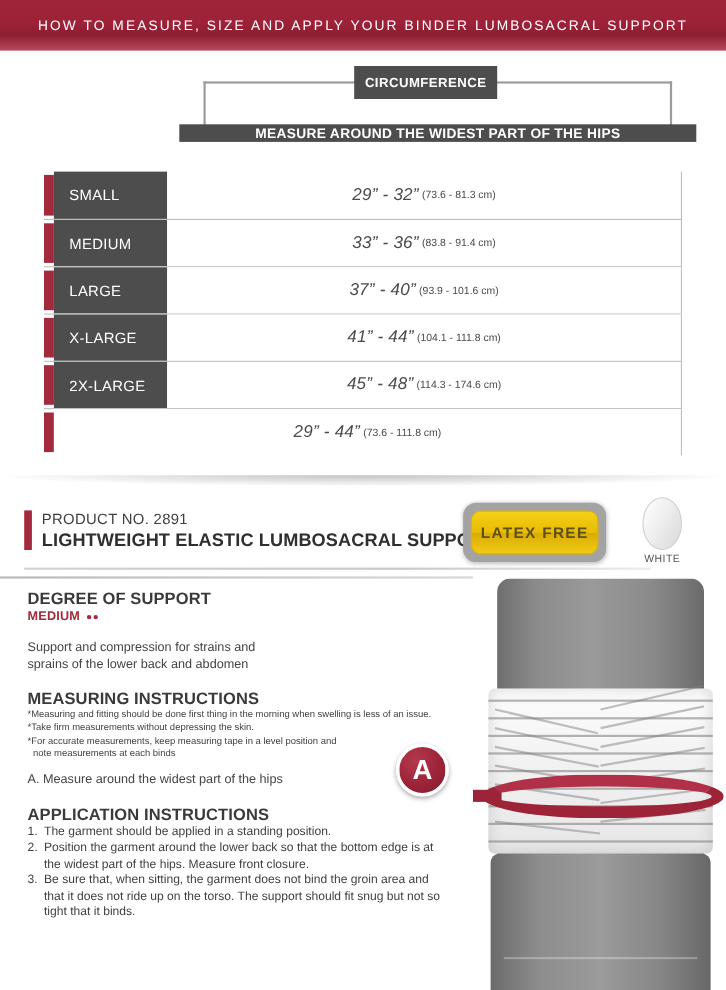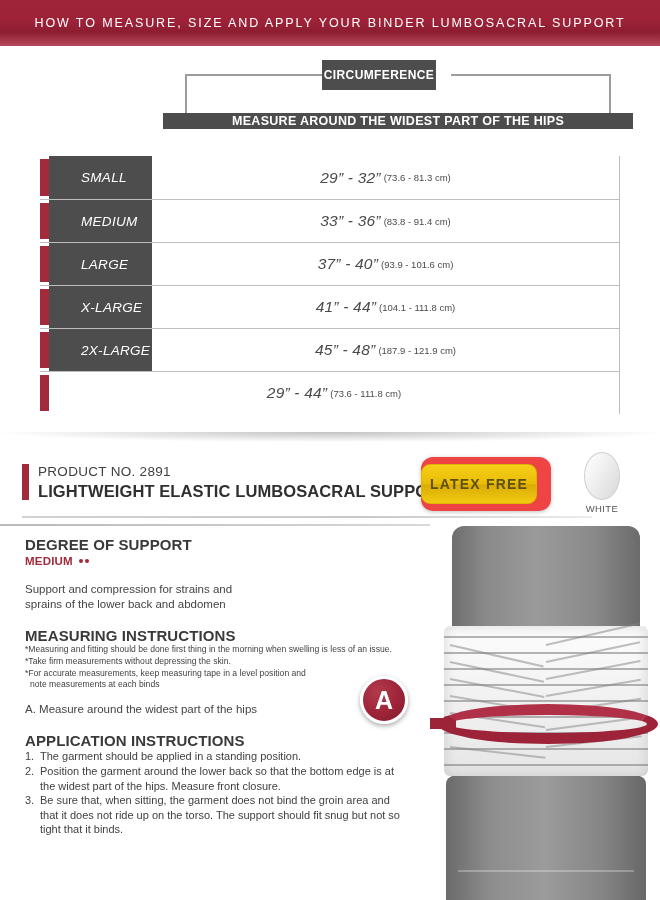--- a/index.html
+++ b/index.html
@@ -18,21 +18,21 @@
     background: linear-gradient(180deg, #a0243a 0%, #9d2238 45%, #8d1d31 70%, #b8485b 100%);
     display: flex; align-items: center; justify-content: center;
   }
   .banner-title {
     color: #ffffff; font-size: 12.5px; font-weight: 400;
     letter-spacing: 1.9px; white-space: nowrap;
   }
 
   
   .circ-box {
-    position: absolute; left: 322px; top: 60px; width: 114px; height: 30px;
+    position: absolute; left: 322px; top: 60px; width: 130px; height: 30px;
     background: #4d4d4d; display: flex; align-items: center; justify-content: center;
   }
   .circ-box span { color: #fff; font-size: 12px; font-weight: 700; letter-spacing: .4px; }
 
   .bracket-top-left {
     position: absolute; left: 185px; top: 74px; width: 138px; height: 2px; background: #9c9c9c;
   }
   .bracket-top-right {
     position: absolute; left: 451px; top: 74px; width: 160px; height: 2px; background: #9c9c9c;
   }
@@ -52,21 +52,21 @@
   
   .table { position: absolute; left: 40px; top: 156px; width: 580px; }
   .trow { position: relative; display: flex; align-items: stretch; height: 43px; }
   .trow + .trow { border-top: 1px solid #bdbdbd; }
   .tab {
     width: 9px; background: #a32a3c; flex: 0 0 9px;
     margin: 3px 0;
   }
   .size-cell {
     width: 103px; flex: 0 0 103px; background: #4d4d4d;
-    display: flex; align-items: center; padding-left: 32px; font-style: italic;
+    display: flex; align-items: center; padding-left: 14px;
   }
   .size-cell span { color: #fff; font-size: 13.5px; letter-spacing: .3px; }
   .meas-cell {
     flex: 1 1 auto; background: #fff; border-right: 1px solid #bdbdbd;
     display: flex; align-items: center; justify-content: center;
   }
   .meas-in { font-size: 15.5px; color: #4a4a4a; letter-spacing: .2px; font-style: italic; }
   .meas-cm { font-size: 9.5px; color: #4a4a4a; margin-left: 3px; }
 
   
@@ -92,23 +92,23 @@
     font-size: 13.5px; color: #3f3f3f; letter-spacing: .3px;
   }
   .prod-name {
     position: absolute; left: 38px; top: 482px;
     font-size: 16.5px; font-weight: 700; color: #2f2f2f; letter-spacing: .1px;
   }
 
   
   .latex-frame {
     position: absolute; left: 421px; top: 457px; width: 130px; height: 54px;
-    background: #ef4444; border-radius: 12px;
+    background: #a3a3a3; border-radius: 12px;
     box-shadow: 0 1px 4px rgba(0,0,0,.25);
-    display: flex; align-items: center; 
+    display: flex; align-items: center; justify-content: center;
   }
   .latex-pill {
     width: 116px; height: 40px; border-radius: 9px;
     background: linear-gradient(180deg, #f5cf17 0%, #e9bc06 50%, #d9ab05 52%, #f2cb12 100%);
     border: 1px solid #e0b400;
     display: flex; align-items: center; justify-content: center;
   }
   .latex-pill span {
     font-size: 14px; font-weight: 700; color: #5e5018; letter-spacing: 1.2px;
   }
@@ -260,21 +260,21 @@
           <span class="meas-cm">(104.1 - 111.8 cm)</span>
         </div>
       </div>
       <div class="trow">
         <div class="tab"></div>
         <div class="size-cell">
           <span>2X-LARGE</span>
         </div>
         <div class="meas-cell">
           <span class="meas-in">45” - 48”</span>
-          <span class="meas-cm">(187.9 - 121.9 cm)</span>
+          <span class="meas-cm">(114.3 - 174.6 cm)</span>
         </div>
       </div>
       <div class="trow">
         <div class="tab"></div>
         <div class="meas-cell">
           <span class="meas-in">29” - 44”</span>
           <span class="meas-cm">(73.6 - 111.8 cm)</span>
         </div>
       </div>
     </div>

